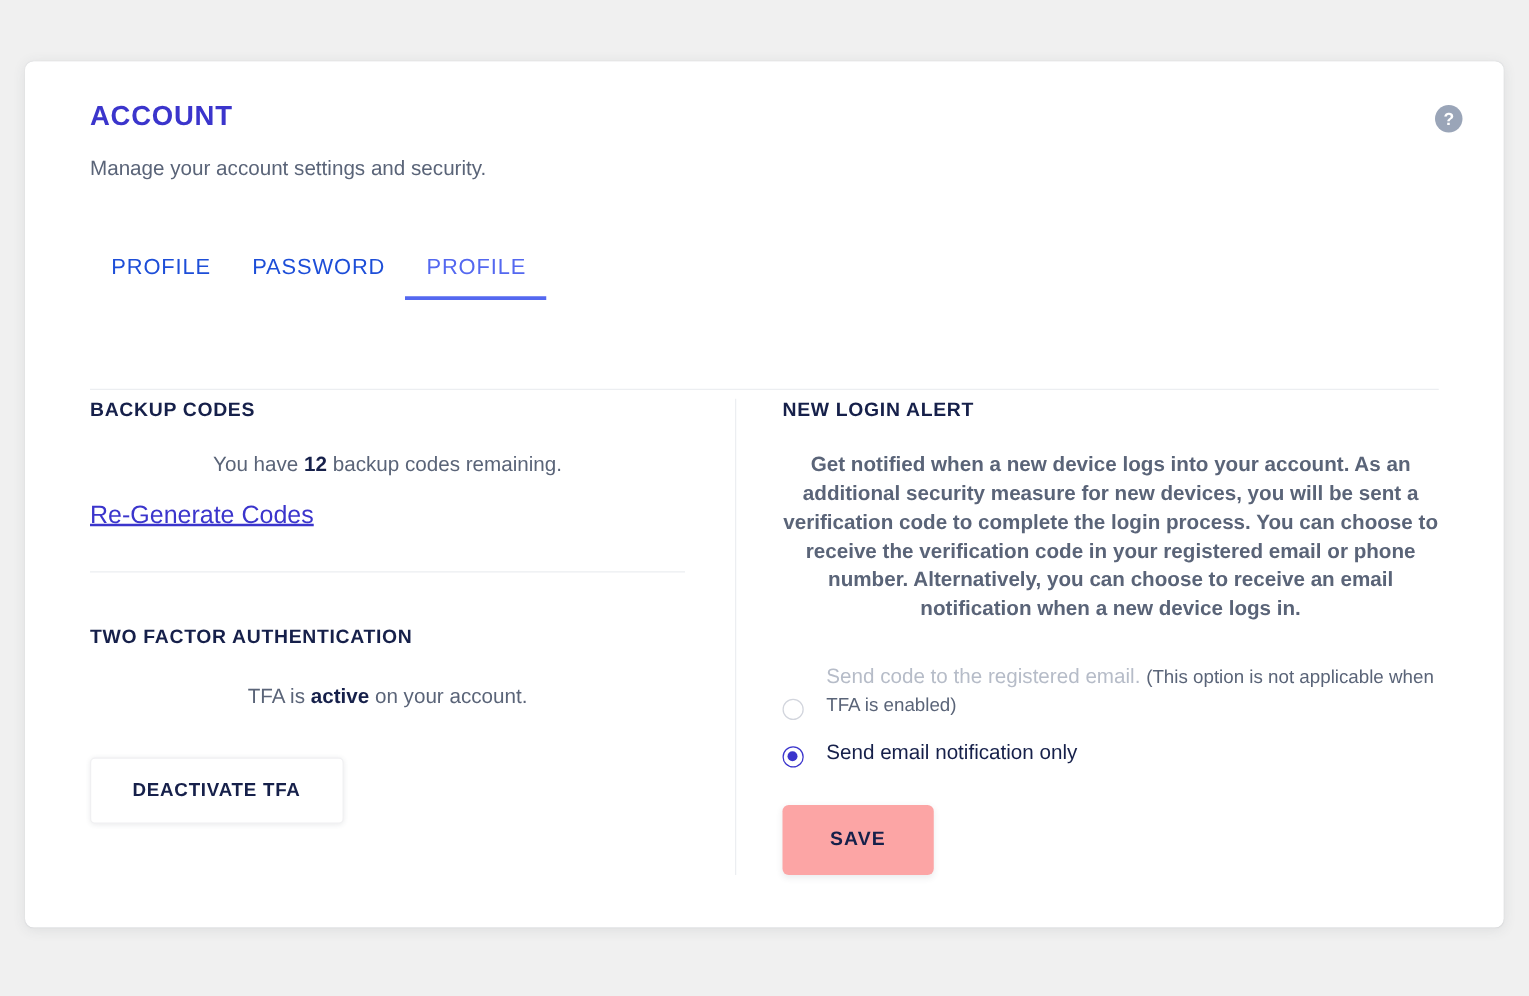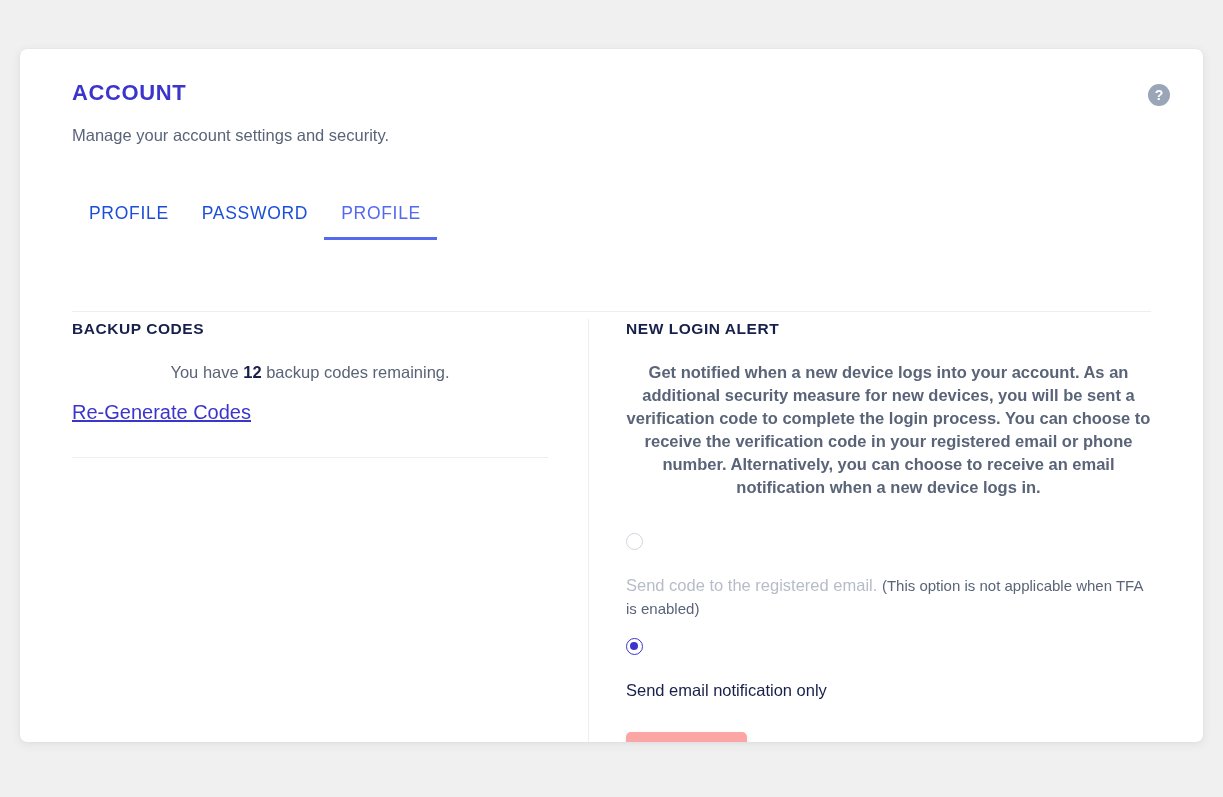--- a/index.html
+++ b/index.html
@@ -145,25 +145,24 @@
     padding: 17px 33px;
     cursor: pointer;
     font-family: "Liberation Sans", sans-serif;
   }
 
   .alert-desc { margin-top: 22px; width: 525px; font-weight: bold; }
 
   .radio-list { margin-top: 31px; }
   .radio-row {
     display: flex;
-    align-items: flex-start;
-    gap: 24px;
+    align-items: flex-end;
+    gap: 18px;
     margin-bottom: 15px;
     cursor: pointer;
-    flex-direction: column;
   }
   .radio {
     flex: none;
     margin-top: 3px;
     width: 17px; height: 17px;
     border-radius: 50%;
     border: 1.5px solid #d2d5dd;
     background: #fff;
     position: relative;
   }
@@ -232,20 +231,27 @@
           <div>
             <div class="section-title">BACKUP CODES</div>
             <div class="body-text backup-line">
               <span>You have </span><b>12</b><span> backup codes remaining.</span>
             </div>
             <a class="link">Re-Generate Codes</a>
           </div>
 
           <div class="left-rule"></div>
 
+          <div class="tfa-block">
+            <div class="section-title">TWO FACTOR AUTHENTICATION</div>
+            <div class="body-text tfa-status">
+              <span>TFA is </span><b>active</b><span> on your account.</span>
+            </div>
+            <button class="btn-outline">DEACTIVATE TFA</button>
+          </div>
 
         </div>
 
         <div class="col-divider"></div>
 
         <div class="col-right">
 
           <div class="section-title">NEW LOGIN ALERT</div>
           <p class="body-text alert-desc">Get notified when a new device logs into your account. As an additional security measure for new devices, you will be sent a verification code to complete the login process. You can choose to receive the verification code in your registered email or phone number. Alternatively, you can choose to receive an email notification when a new device logs in.</p>
 

